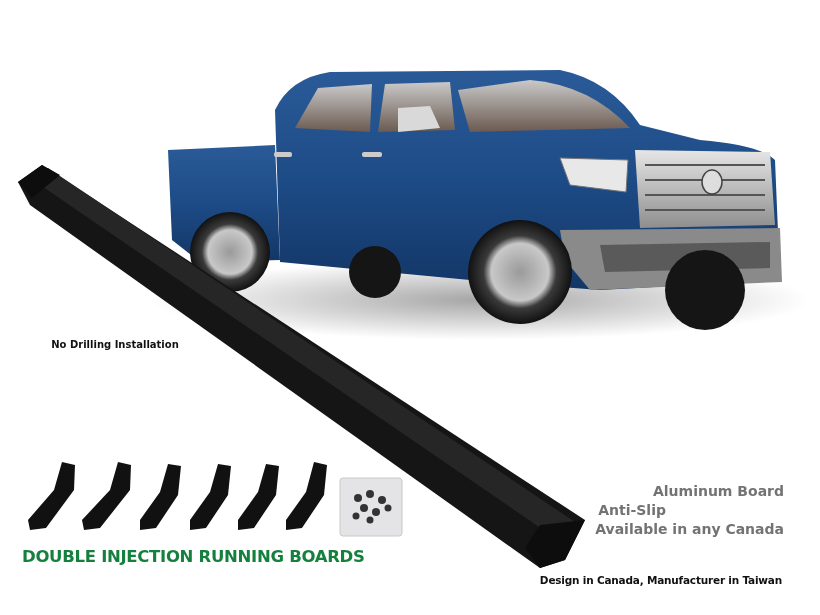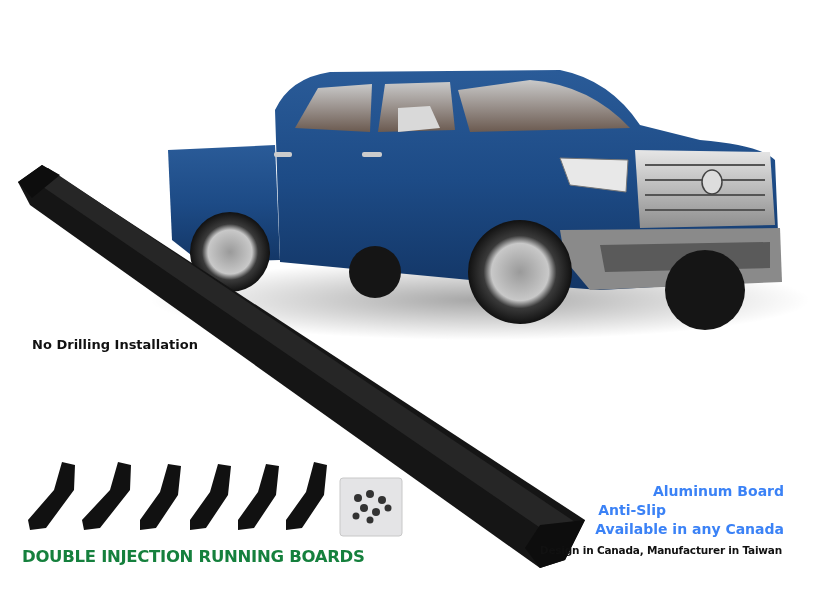--- a/index.html
+++ b/index.html
@@ -1,24 +1,24 @@
 <!DOCTYPE html>
 <html><head>
   <meta charset="utf-8">
   <style>
     html, body { margin: 0; padding: 0; }
     body { width: 820px; height: 615px; background: #ffffff; position: relative; overflow: hidden; font-family: "DejaVu Sans", sans-serif; }
     .abs { position: absolute; }
-    .note { left: 30px; top: 337px; width: 170px; text-align: center; font-size: 13px; font-weight: bold; color: #111; line-height: 16px; }
-    .features { right: 36px; top: 482px; text-align: right; font-family: "DejaVu Sans", sans-serif; font-weight: bold; font-size: 14px; line-height: 19px; color: #3b82f6; }
+    .note { left: 30px; top: 337px; width: 170px; text-align: center; font-size: 10px; font-weight: bold; color: #111; line-height: 16px; }
+    .features { right: 36px; top: 482px; text-align: right; font-family: "DejaVu Sans", sans-serif; font-weight: bold; font-size: 14px; line-height: 19px; color: #737373; }
     .features div { white-space: nowrap; }
     .f1 { margin-right: 0; }
     .f2 { margin-right: 118px; }
     .f3 { margin-right: 0; }
-    .origin { right: 38px; top: 544px; font-size: 10.5px; color: #111; font-weight: bold; letter-spacing: -0.2px; }
+    .origin { right: 38px; top: 574px; font-size: 10.5px; color: #111; font-weight: bold; letter-spacing: -0.2px; }
     .headline { left: 22px; top: 547px; font-size: 16.5px; font-weight: bold; color: #15803d; letter-spacing: -0.3px; white-space: nowrap; }
     svg { position: absolute; left: 0; top: 0; }
   </style>
 </head>
 <body>
 
 <svg width="820" height="615" viewBox="0 0 820 615">
   <defs>
     <linearGradient id="body" x1="0" y1="0" x2="0" y2="1">
       <stop offset="0" stop-color="#2a5b98"></stop>

